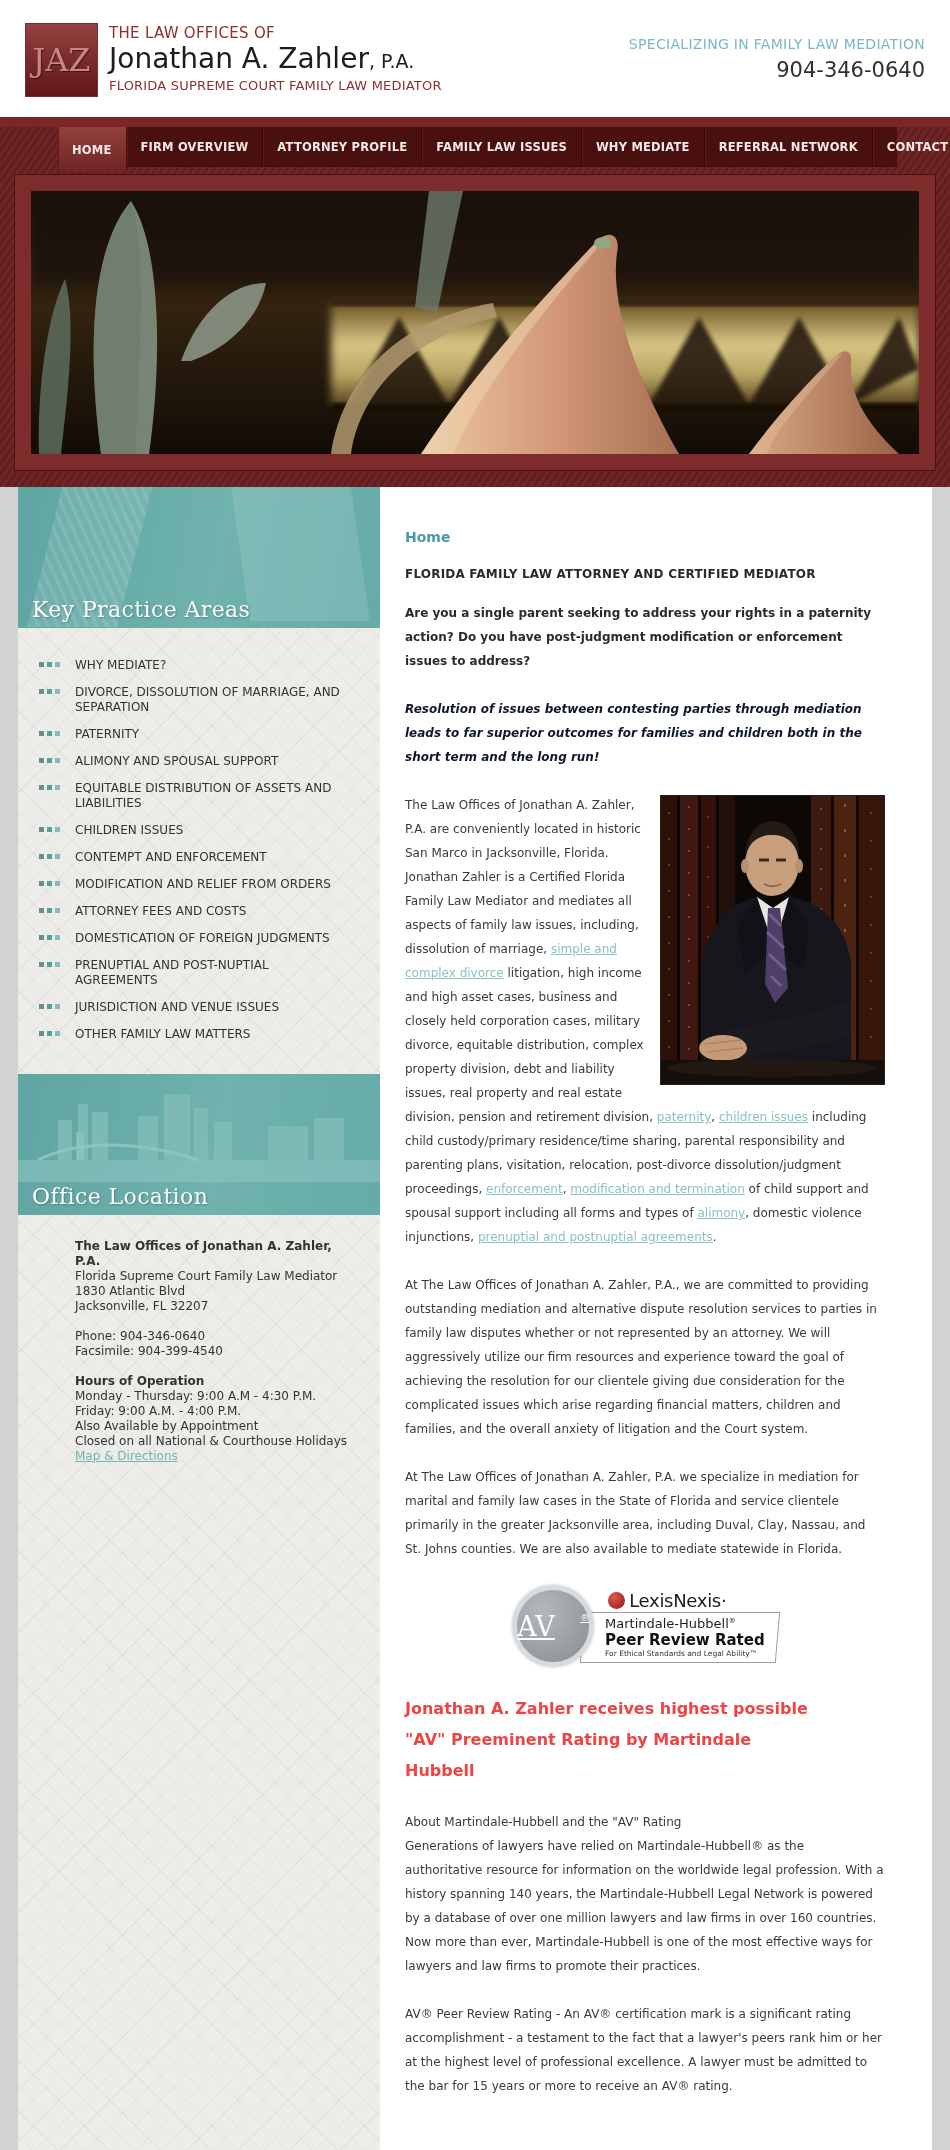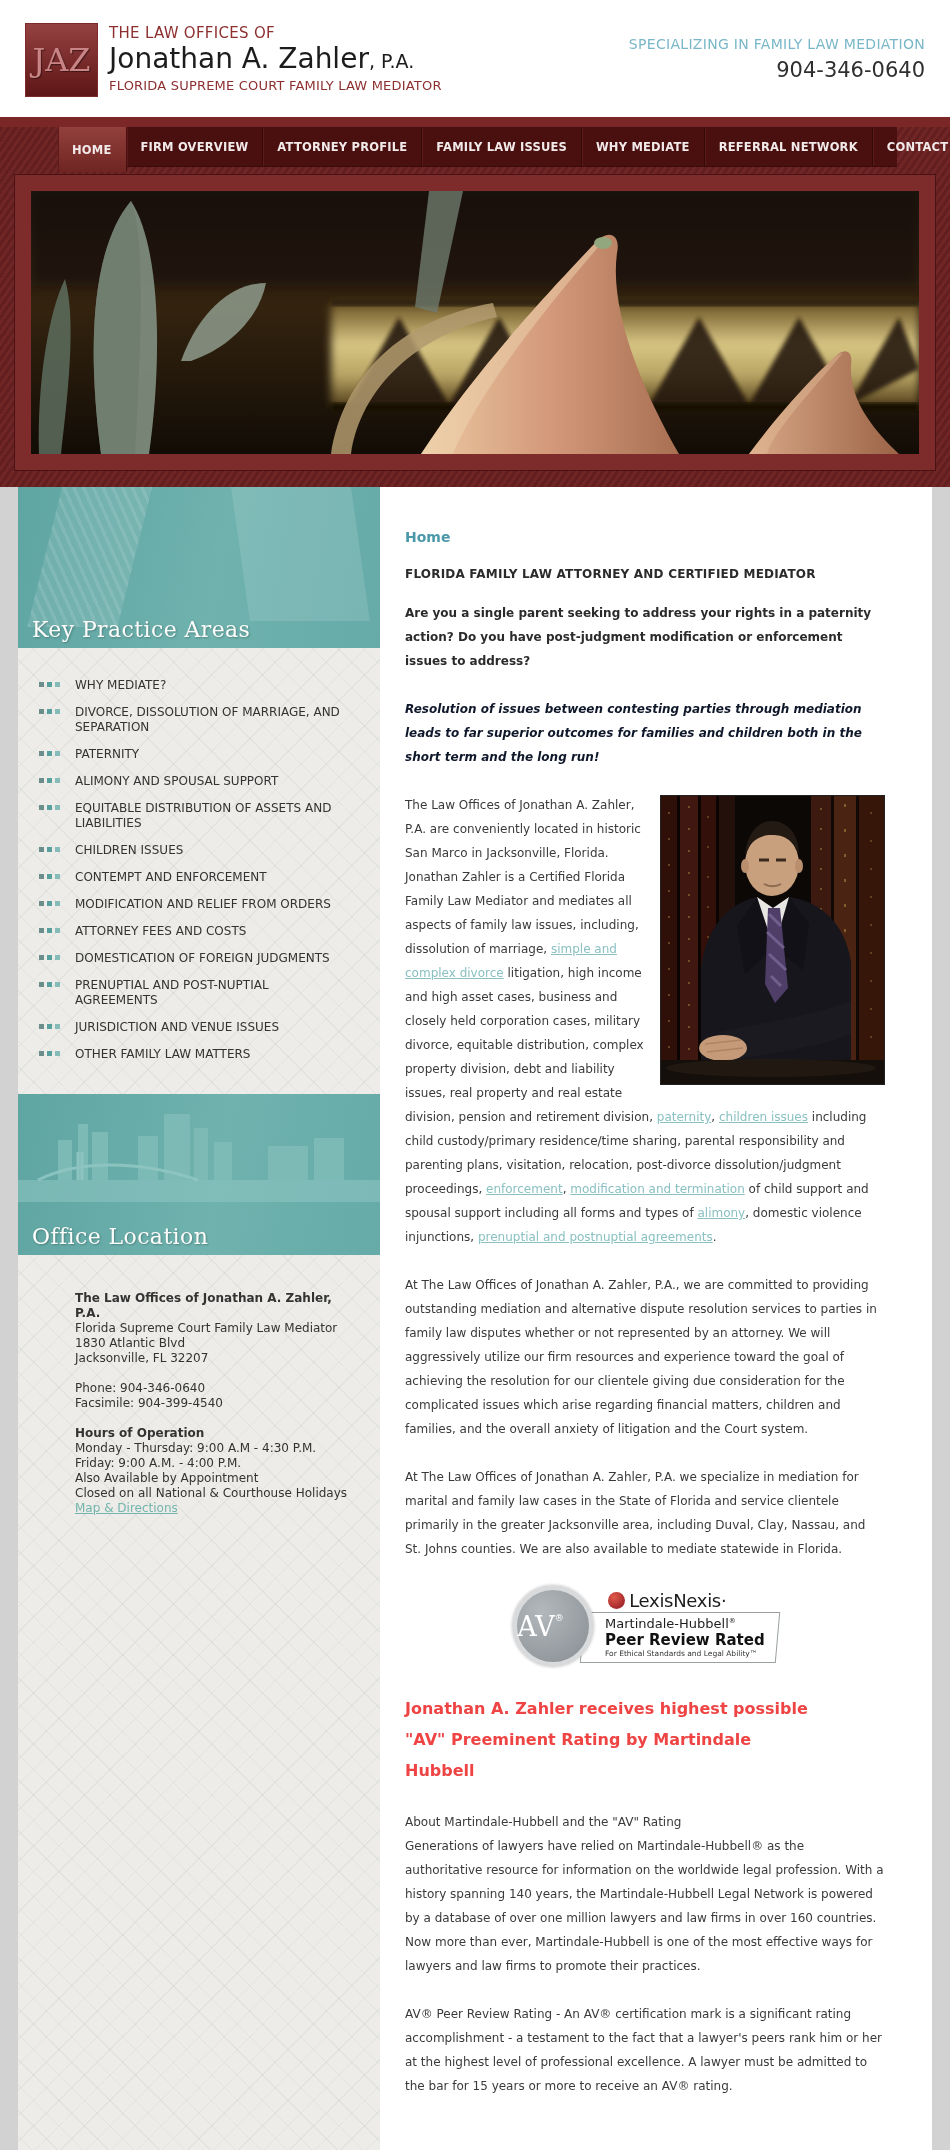--- a/index.html
+++ b/index.html
@@ -33,37 +33,37 @@
     font-weight:bold;letter-spacing:.2px;border-right:1px solid #330a0a;box-shadow:inset 1px 0 0 #5e1a1a;cursor:pointer;white-space:nowrap;}
   .nav-strip li.tab.active{height:45px;background:linear-gradient(#93403c,#6f2522);z-index:2;border-right:1px solid #4a1010;}
   .hero-frame{margin:8px 15px 0 15px;border:16px solid #7d2b2b;outline:1px solid #4a1212;width:888px;height:263px;box-sizing:content-box;}
   .hero-frame svg{display:block;}
 
   
   .content-row{margin:0 18px;display:flex;min-height:1543px;align-items:stretch;}
   .sidebar{width:362px;flex:0 0 362px;display:flex;flex-direction:column;background-color:#edece8;
     background-image:repeating-linear-gradient(45deg,rgba(160,170,165,.14) 0 1px,transparent 1px 18px),
                      repeating-linear-gradient(-45deg,rgba(160,170,165,.14) 0 1px,transparent 1px 18px);}
-  .teal-head{height:161px;position:relative;overflow:hidden;background:linear-gradient(100deg,#5fa5a2,#6fb2ae 55%,#66aba8);}
+  .teal-head{height:141px;position:relative;overflow:hidden;background:linear-gradient(100deg,#5fa5a2,#6fb2ae 55%,#66aba8);}
   .teal-head .shape1{position:absolute;left:28px;top:-10px;width:90px;height:150px;background:rgba(255,255,255,.10);transform:skewX(-14deg);
     background-image:repeating-linear-gradient(55deg,rgba(255,255,255,.10) 0 3px,transparent 3px 8px);}
   .teal-head .shape2{position:absolute;right:20px;top:-6px;width:120px;height:140px;background:rgba(255,255,255,.12);transform:skewX(8deg);}
   .teal-head h2{position:absolute;left:14px;bottom:6px;margin:0;color:#fdfdfb;font-family:"DejaVu Serif","Liberation Serif",serif;
     font-weight:normal;font-size:22px;letter-spacing:.4px;text-shadow:1px 1px 2px rgba(0,0,0,.25);}
   .teal-head svg.skyline{position:absolute;left:0;top:8px;}
 
   ul.practice{list-style:none;margin:0;padding:30px 26px 20px 21px;}
   ul.practice li{display:flex;margin-bottom:12px;font-size:12px;line-height:15px;color:#333;cursor:pointer;}
   .bullets{display:inline-flex;margin:4px 12px 0 0;flex-shrink:0;}
   .bullets i{width:5px;height:5px;display:inline-block;margin-right:3px;}
   .bullets i:nth-child(1){background:#6b8d8c;}
   .bullets i:nth-child(2){background:#58a09d;}
   .bullets i:nth-child(3){background:#85bcb9;}
 
-  .office-body{padding:36px 28px 0 57px;font-size:12px;line-height:15px;color:#333;}
+  .office-body{padding:24px 28px 0 57px;font-size:12px;line-height:15px;color:#333;}
   .office-body .firm{font-weight:bold;}
   .office-body .grp{margin-bottom:15px;}
   .office-body .hours-title{font-weight:bold;}
   a.side-link{color:#74b5ae;text-decoration:underline;cursor:pointer;}
   .side-fill{flex:1;}
 
   
   .main-col{width:552px;flex:0 0 552px;background:#ffffff;box-sizing:border-box;padding:42px 47px 40px 25px;}
   .page-title{color:#4a98a8;font-size:14px;font-weight:bold;margin:0 0 22px 0;}
   .headline{font-size:12px;font-weight:bold;color:#2b2b2b;margin:0 0 20px 0;letter-spacing:.2px;}
@@ -71,22 +71,22 @@
   .intro .line{font-weight:bold;color:#2b2b2b;}
   .callout{font-weight:bold;font-style:italic;color:#0f172a;}
   a.tlink{color:#8ac0c2;text-decoration:underline;cursor:pointer;}
   .attorney-photo{float:right;width:223px;height:288px;margin:2px 0 10px 14px;border:1px solid #222;}
   .attorney-photo svg{display:block;}
   .clear{clear:both;}
 
   
   .badge{display:flex;align-items:center;justify-content:center;margin:4px 0 26px 0;}
   .av-circle{width:72px;height:72px;border-radius:50%;background:radial-gradient(circle at 35% 30%,#b3b8bc,#878d92);
-    border:5px solid #d9dadb;box-shadow:0 0 3px rgba(0,0,0,.25);display:flex;align-items:center;justify-content:flex-start;
-    color:#fff;font-family:"DejaVu Serif","Liberation Serif",serif;font-size:27px;margin-right:-12px;z-index:2;position:relative;}
+    border:5px solid #d9dadb;box-shadow:0 0 3px rgba(0,0,0,.25);display:flex;align-items:center;justify-content:space-between;
+    color:#fff;font-family:"DejaVu Serif","Liberation Serif",serif;font-size:27px;margin-right:-12px;z-index:2;position:relative;text-decoration:underline;}
   .av-circle sup{font-size:9px;margin-top:-16px;}
   .badge-right{display:flex;flex-direction:column;}
   .lexis{display:flex;align-items:center;font-size:18px;color:#1c1c1c;letter-spacing:-.3px;margin:0 0 1px 26px;}
   .lexis-ball{width:17px;height:17px;border-radius:50%;background:radial-gradient(circle at 35% 30%,#e05a4a,#8c1420);margin-right:4px;}
   .mh-box{border:1px solid #9aa0a0;background:#fff;padding:3px 12px 4px 22px;transform:skewX(-5deg);}
   .mh-inner{transform:skewX(5deg);}
   .mh-name{font-size:13px;color:#1e1e1e;}
   .mh-name sup{font-size:7px;}
   .mh-rated{font-size:15px;font-weight:bold;color:#111;}
   .mh-small{font-size:7.5px;color:#333;}

